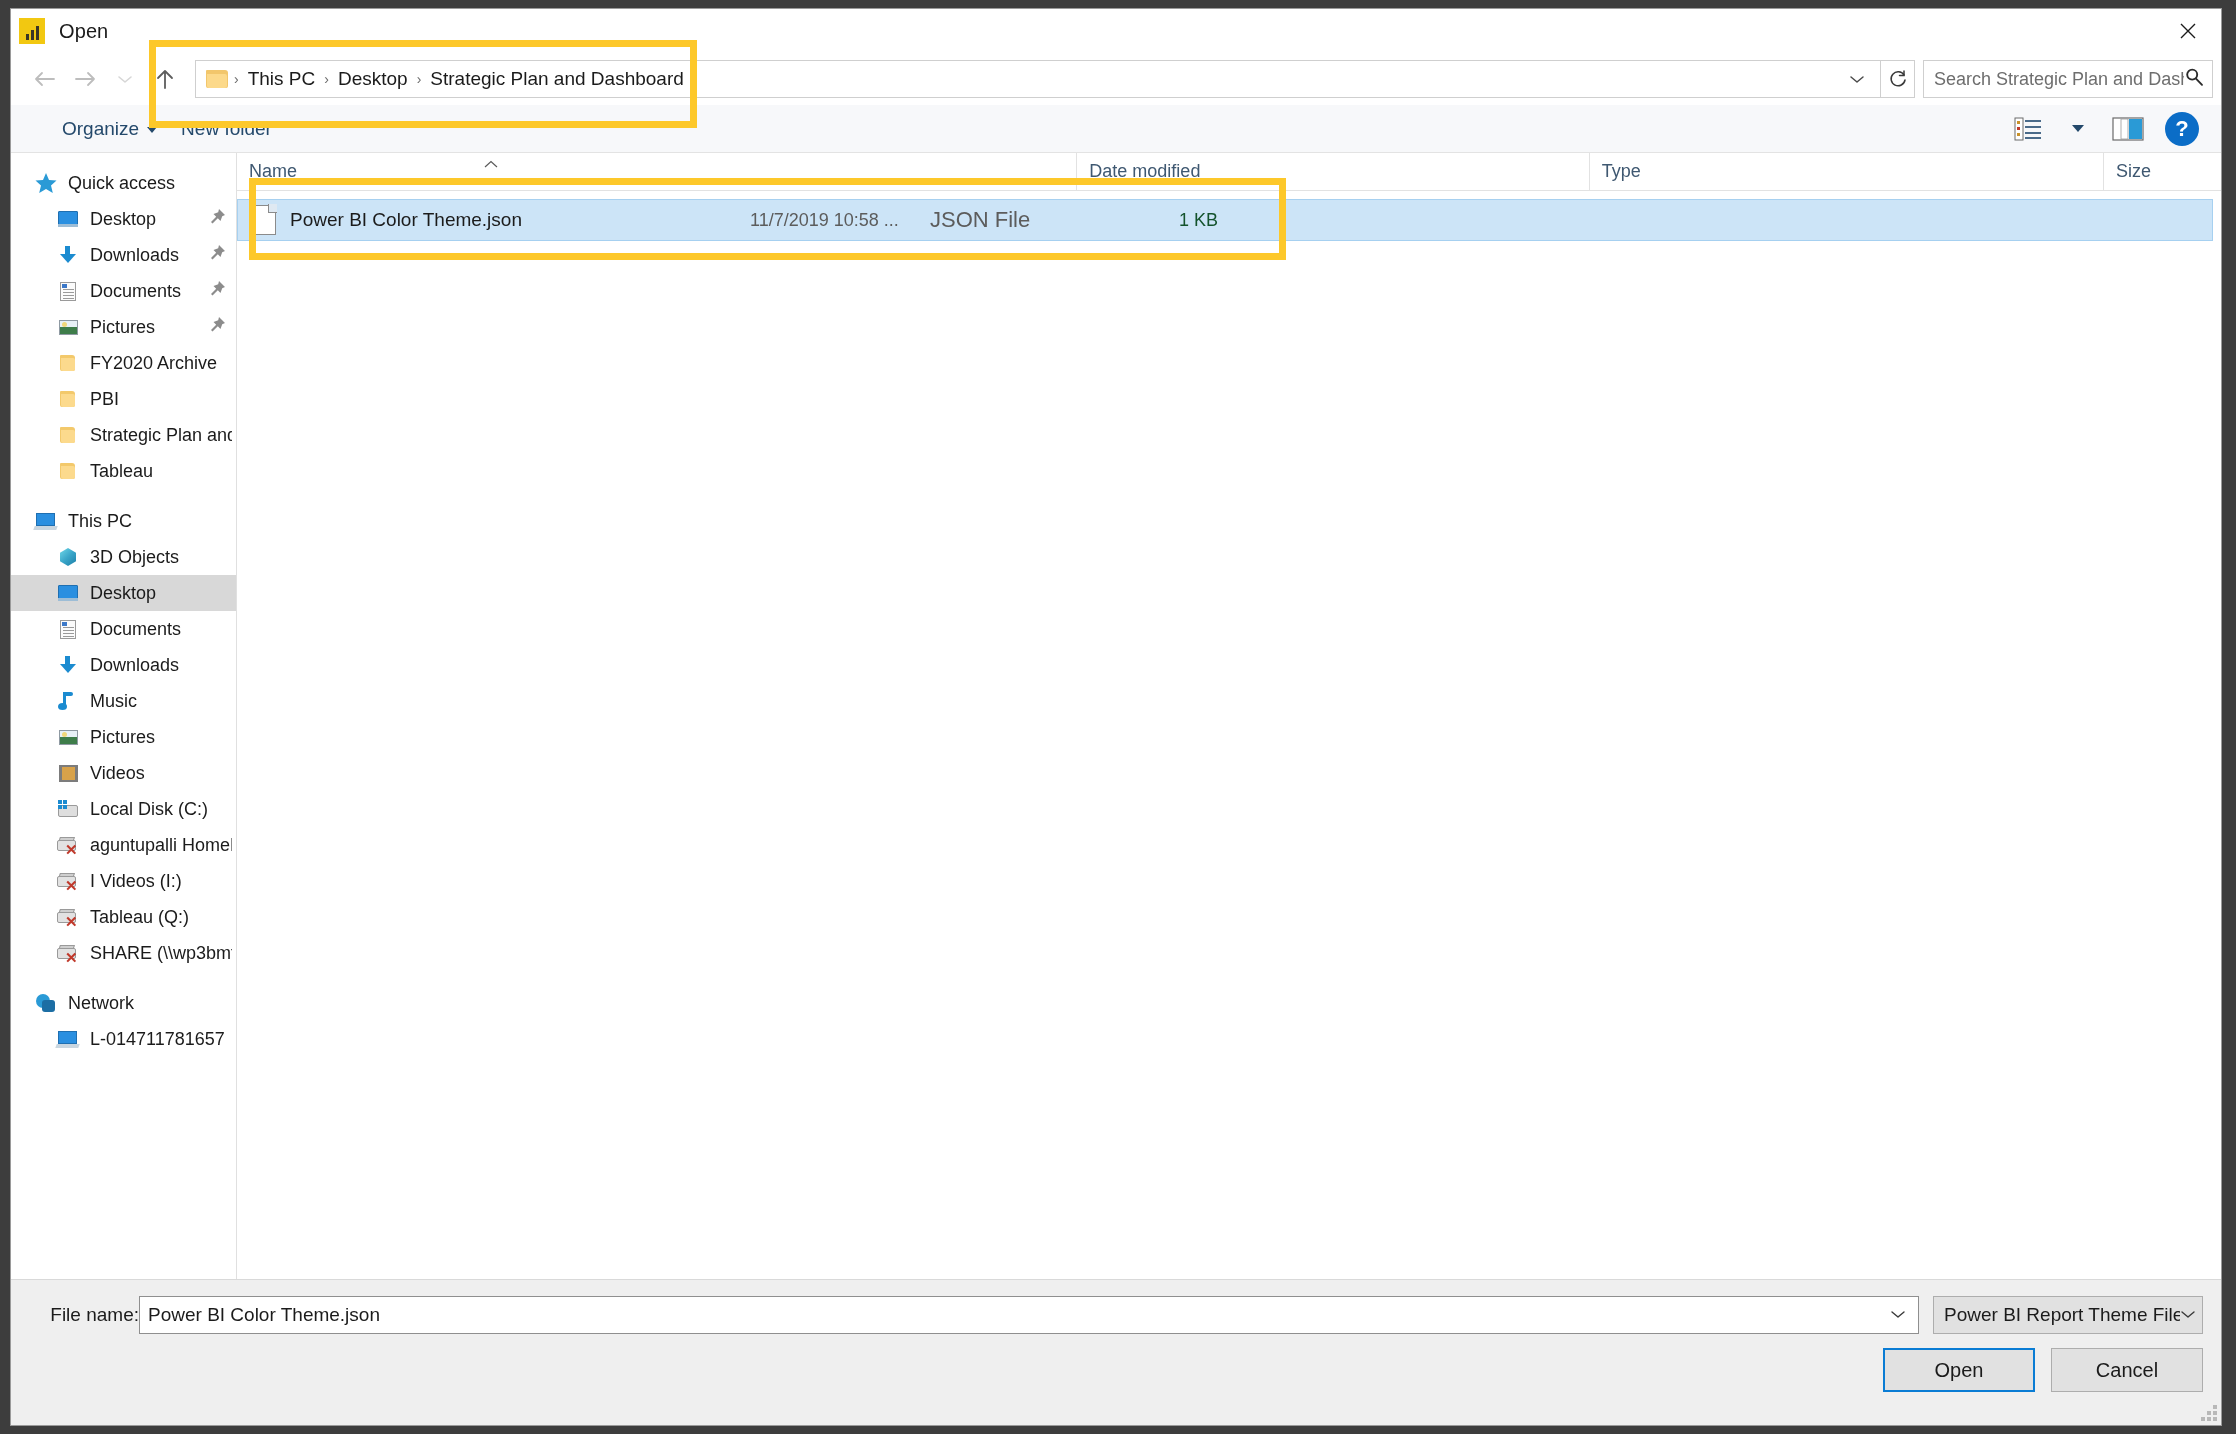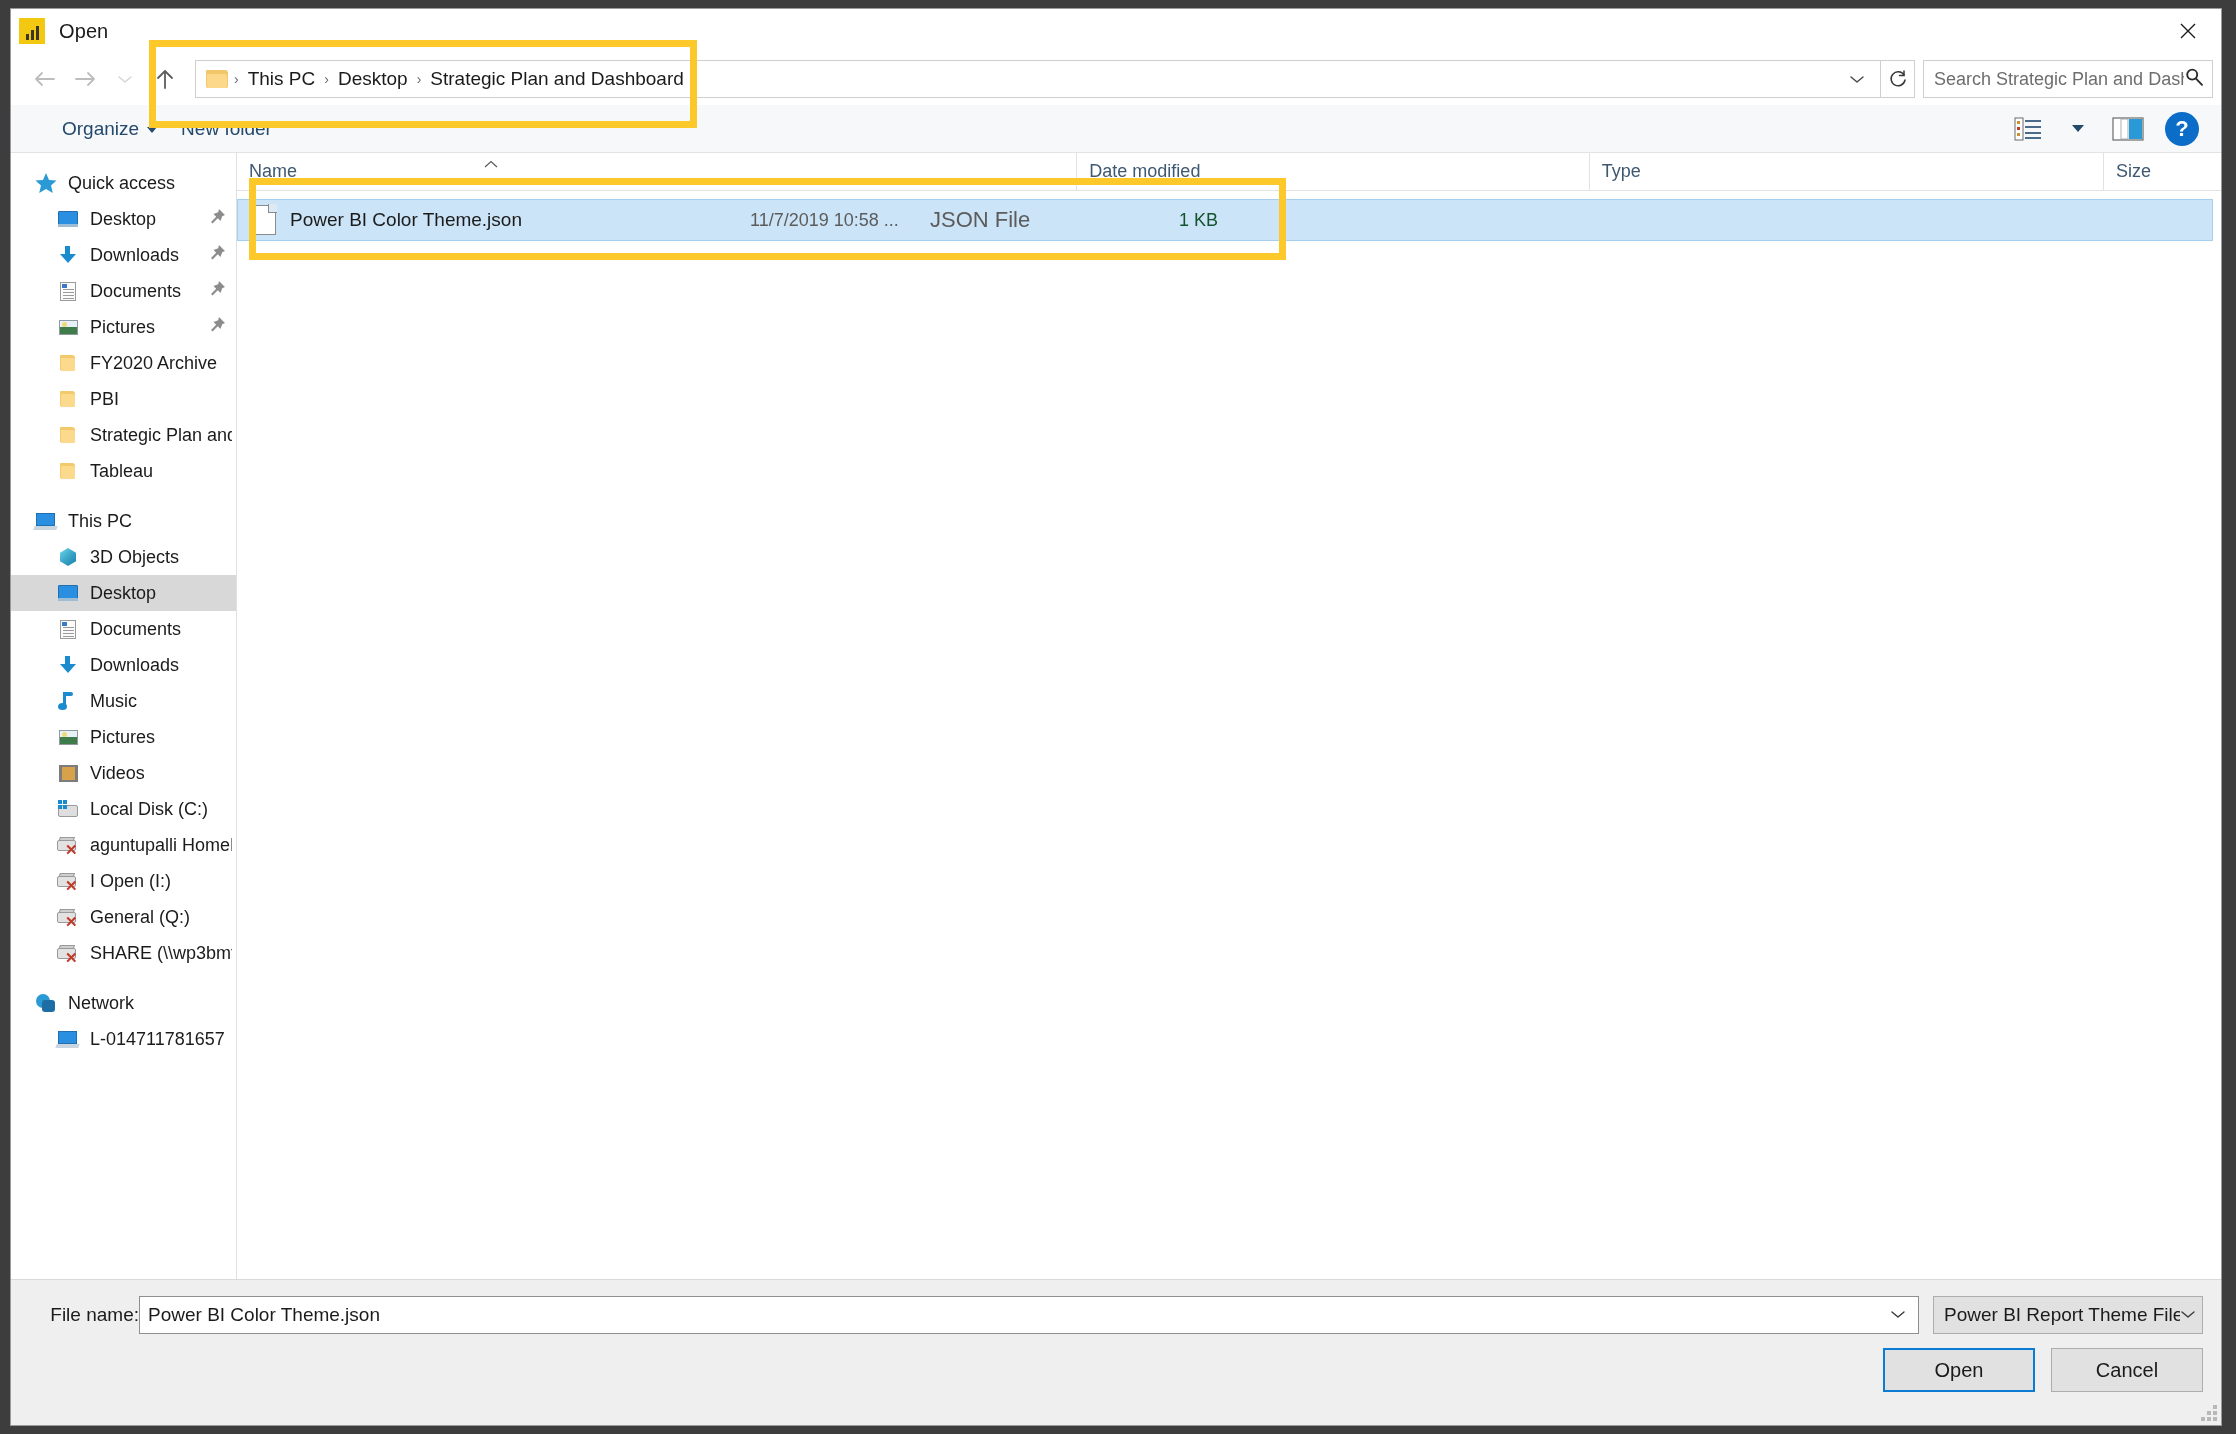--- a/index.html
+++ b/index.html
@@ -705,30 +705,30 @@
             </span>
           <span class="lbl">aguntupalli HomeD</span>
         </div>
 
         <div class="nav-row lvl1">
           <span class="ni ic-netdrv">
               <span class="d2"></span>
               <span class="d"></span>
               <span class="x">✕</span>
             </span>
-          <span class="lbl">I Open (I:)</span>
+          <span class="lbl">I Videos (I:)</span>
         </div>
 
         <div class="nav-row lvl1">
           <span class="ni ic-netdrv">
               <span class="d2"></span>
               <span class="d"></span>
               <span class="x">✕</span>
             </span>
-          <span class="lbl">General (Q:)</span>
+          <span class="lbl">Tableau (Q:)</span>
         </div>
 
         <div class="nav-row lvl1">
           <span class="ni ic-netdrv">
               <span class="d2"></span>
               <span class="d"></span>
               <span class="x">✕</span>
             </span>
           <span class="lbl">SHARE (\\wp3bmfp</span>
         </div>

